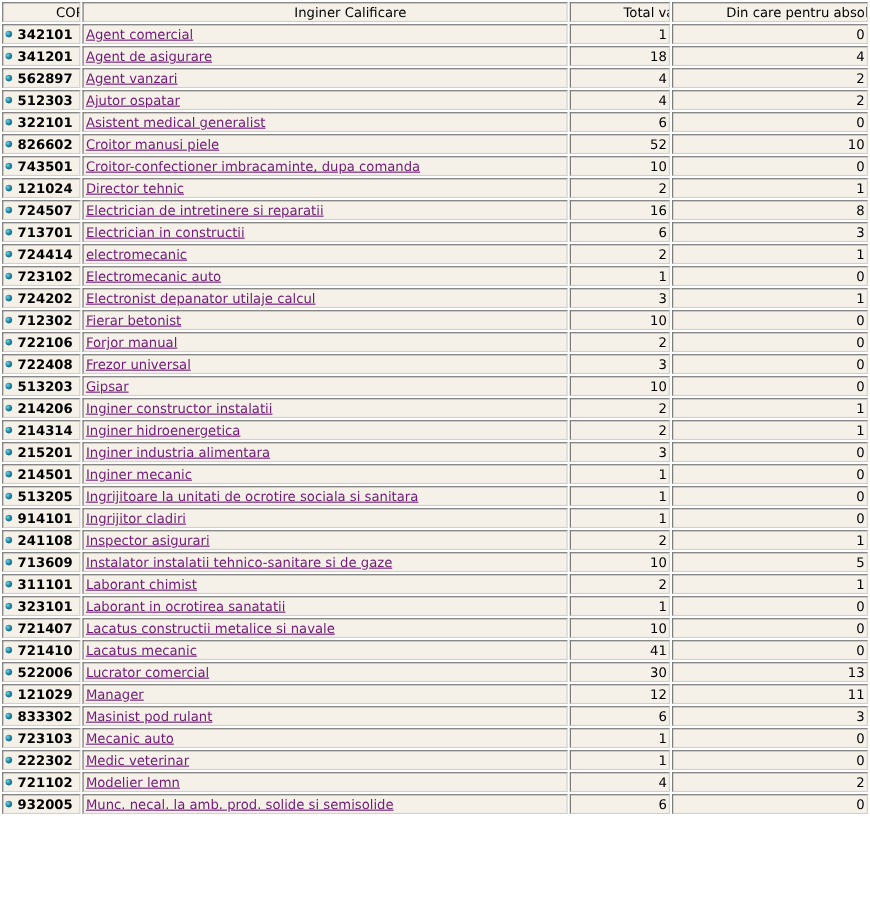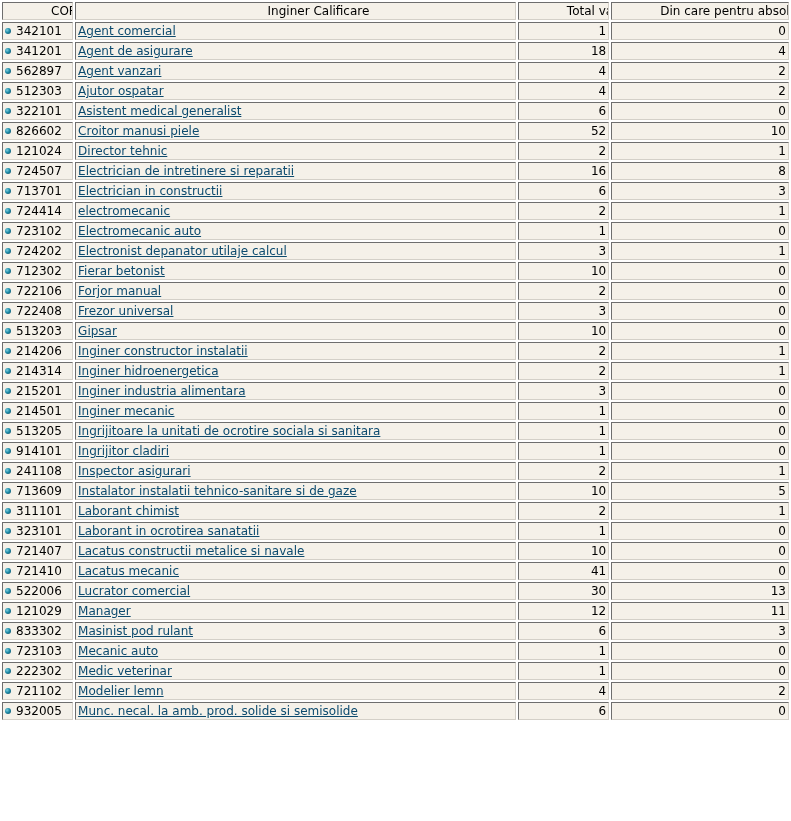--- a/index.html
+++ b/index.html
@@ -43,36 +43,37 @@
       font-size: 12px;
       padding-left: 48px;
     }
     col.c-cor { width: 70px; }
     col.c-name { width: 434px; }
     col.c-total { width: 90px; }
     col.c-abs { width: 175px; }
     td.cor {
       text-align: left;
       padding-left: 3px;
+      font-weight: bold;
     }
     td.num {
       text-align: right;
       padding-right: 2px;
     }
     .bullet {
       display: inline-block;
       width: 6px;
       height: 6px;
       border-radius: 50%;
       background: radial-gradient(circle at 35% 35%, #7fd0e0 0%, #1f8aa6 45%, #0b4a63 100%);
       margin-right: 5px;
       vertical-align: 1px;
     }
     a.qual-link {
-      color: #0c4a6e;
+      color: #701a75;
       text-decoration: underline;
       cursor: pointer;
     }
   </style>
 </head>
 <body>
 
 <table class="vacancies">
   <colgroup>
     <col class="c-cor">
@@ -124,20 +125,26 @@
     <td class="num">0</td>
   </tr>
 
   <tr>
     <td class="cor"><span class="bullet"></span><span>826602</span></td>
     <td><a class="qual-link">Croitor manusi piele</a></td>
     <td class="num">52</td>
     <td class="num">10</td>
   </tr>
 
+  <tr>
+    <td class="cor"><span class="bullet"></span><span>743501</span></td>
+    <td><a class="qual-link">Croitor-confectioner imbracaminte, dupa comanda</a></td>
+    <td class="num">10</td>
+    <td class="num">0</td>
+  </tr>
 
 
   <tr>
     <td class="cor"><span class="bullet"></span><span>121024</span></td>
     <td><a class="qual-link">Director tehnic</a></td>
     <td class="num">2</td>
     <td class="num">1</td>
   </tr>
 
 

